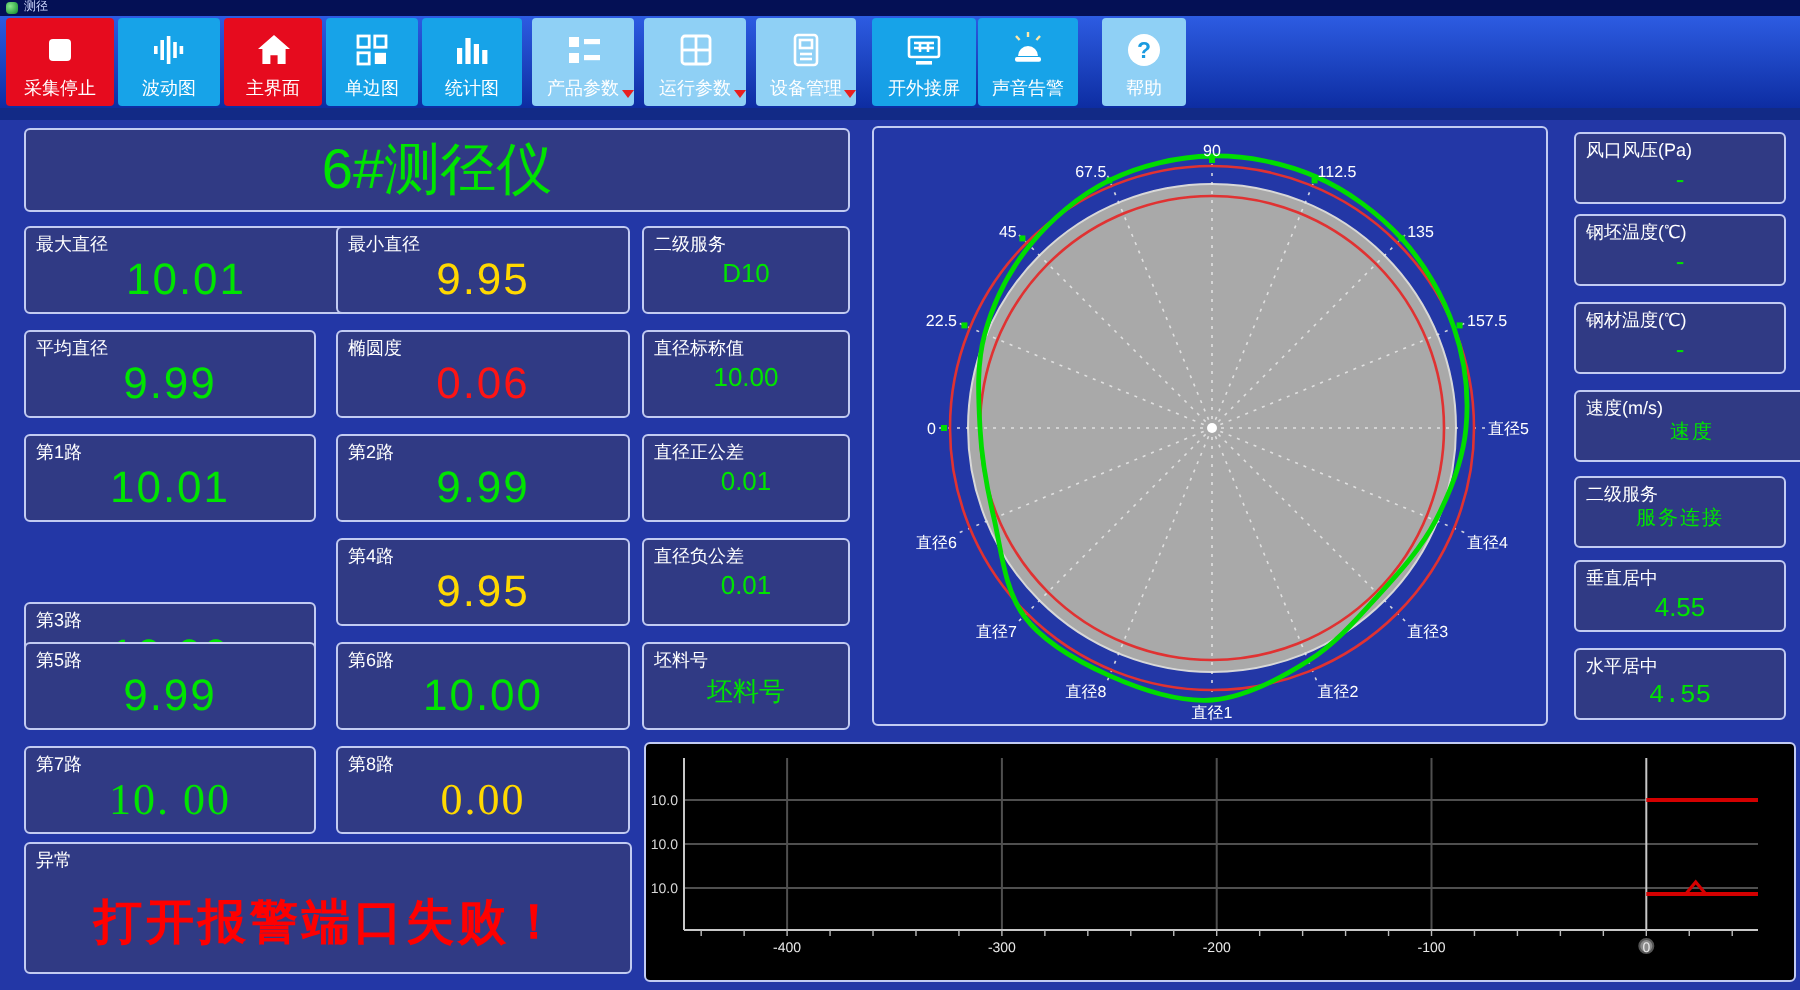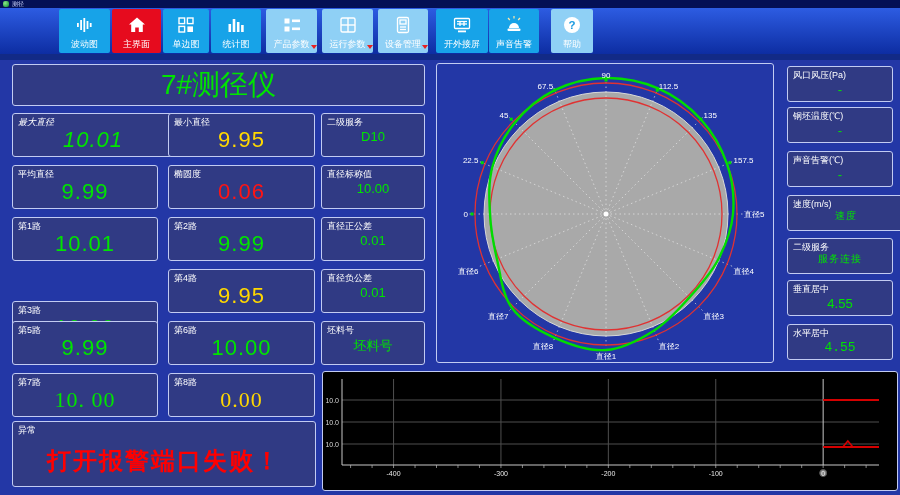--- a/index.html
+++ b/index.html
@@ -51,20 +51,25 @@
 </style>
 </head>
 <body>
 
 <div class="titlebar">
   <span class="appicon"></span>
   <span class="wtitle">测径</span>
 </div>
 
 <div class="toolbar" id="toolbar">
+    <div class="tbtn red" style="left: 3px; width: 54px;"><div class="ticon">
+        <svg width="22" height="22" viewBox="0 0 22 22">
+          <rect x="5.5" y="5.5" width="11" height="11" rx="2" fill="#fff"></rect>
+        </svg>
+      </div><span class="tlabel">采集停止</span></div>
     <div class="tbtn cyan" style="left: 59px; width: 51px;"><div class="ticon">
         <svg width="22" height="22" viewBox="0 0 22 22">
           <g fill="#fff">
             <rect x="3" y="9" width="1.8" height="4"></rect>
             <rect x="6.2" y="6" width="1.8" height="10"></rect>
             <rect x="9.4" y="4" width="1.8" height="14"></rect>
             <rect x="12.6" y="7" width="1.8" height="8"></rect>
             <rect x="15.8" y="9" width="1.8" height="4"></rect>
           </g>
         </svg>
@@ -149,21 +154,21 @@
     <div class="tbtn light" style="left: 551px; width: 42px;"><div class="ticon">
         <svg width="22" height="22" viewBox="0 0 22 22">
           <circle cx="11" cy="11" r="8" fill="#fff"></circle>
           <text x="11" y="15" text-anchor="middle" font-size="11.5" font-weight="bold" fill="#1b9be0" font-family="Liberation Sans, sans-serif">?</text>
         </svg>
       </div><span class="tlabel">帮助</span></div>
   </div>
 <div class="tb-strip"></div>
 
 <div class="box title-box">
-  <div class="tval">7#测径仪</div>
+  <div class="tval">6#测径仪</div>
 </div>
 
 <div class="box abn-box">
   <span class="lbl">异常</span>
   <div class="aval">打开报警端口失败！</div>
 </div>
 
 <div class="frame" id="polar-frame">
   <svg id="polar" width="336" height="298" viewBox="0 0 336 298">
       <circle cx="169" cy="150" r="122" fill="#a9a9a9" stroke="#d8d8d8" stroke-width="1"></circle>
@@ -259,21 +264,21 @@
       <text x="177.952" y="104" text-anchor="middle" font-size="7" fill="#e8e8e8">-300</text>
       <text x="285.352" y="104" text-anchor="middle" font-size="7" fill="#e8e8e8">-200</text>
       <text x="392.75199999999995" y="104" text-anchor="middle" font-size="7" fill="#e8e8e8">-100</text>
       <text x="500.152" y="104" text-anchor="middle" font-size="7" fill="#e8e8e8">0</text>
       <line x1="500.152" y1="28" x2="556" y2="28" stroke="#d40000" stroke-width="2"></line>
       <line x1="500.152" y1="75" x2="556" y2="75" stroke="#d40000" stroke-width="2"></line>
       <polyline points="519.854,75 524.854,69 529.854,75" fill="none" stroke="#d40000" stroke-width="1.6"></polyline>
     </svg>
 </div>
 
-<div class="box" style="left: 12px; top: 113px; width: 162px; height: 44px; font-style: italic;">
+<div class="box" style="left: 12px; top: 113px; width: 162px; height: 44px;">
     <span class="lbl">最大直径</span>
     <div class="val v-green">10.01</div>
   </div>
 <div class="box" style="left: 168px; top: 113px; width: 147px; height: 44px;">
     <span class="lbl">最小直径</span>
     <div class="val v-yellow">9.95</div>
   </div>
 <div class="box" style="left: 12px; top: 165px; width: 146px; height: 44px;">
     <span class="lbl">平均直径</span>
     <div class="val v-green">9.99</div>
@@ -336,21 +341,21 @@
   </div>
 <div class="box" style="left: 787px; top: 66px; width: 106px; height: 36px;">
     <span class="lbl">风口风压(Pa)</span>
     <div class="val sm v-green">-</div>
   </div>
 <div class="box" style="left: 787px; top: 107px; width: 106px; height: 36px;">
     <span class="lbl">钢坯温度(℃)</span>
     <div class="val sm v-green">-</div>
   </div>
 <div class="box" style="left: 787px; top: 151px; width: 106px; height: 36px;">
-    <span class="lbl">声音告警(℃)</span>
+    <span class="lbl">钢材温度(℃)</span>
     <div class="val sm v-green">-</div>
   </div>
 <div class="box" style="left: 787px; top: 195px; width: 118px; height: 36px;">
     <span class="lbl">速度(m/s)</span>
     <div class="val md v-green">速度</div>
   </div>
 <div class="box" style="left: 787px; top: 238px; width: 106px; height: 36px;">
     <span class="lbl">二级服务</span>
     <div class="val md v-green">服务连接</div>
   </div>

